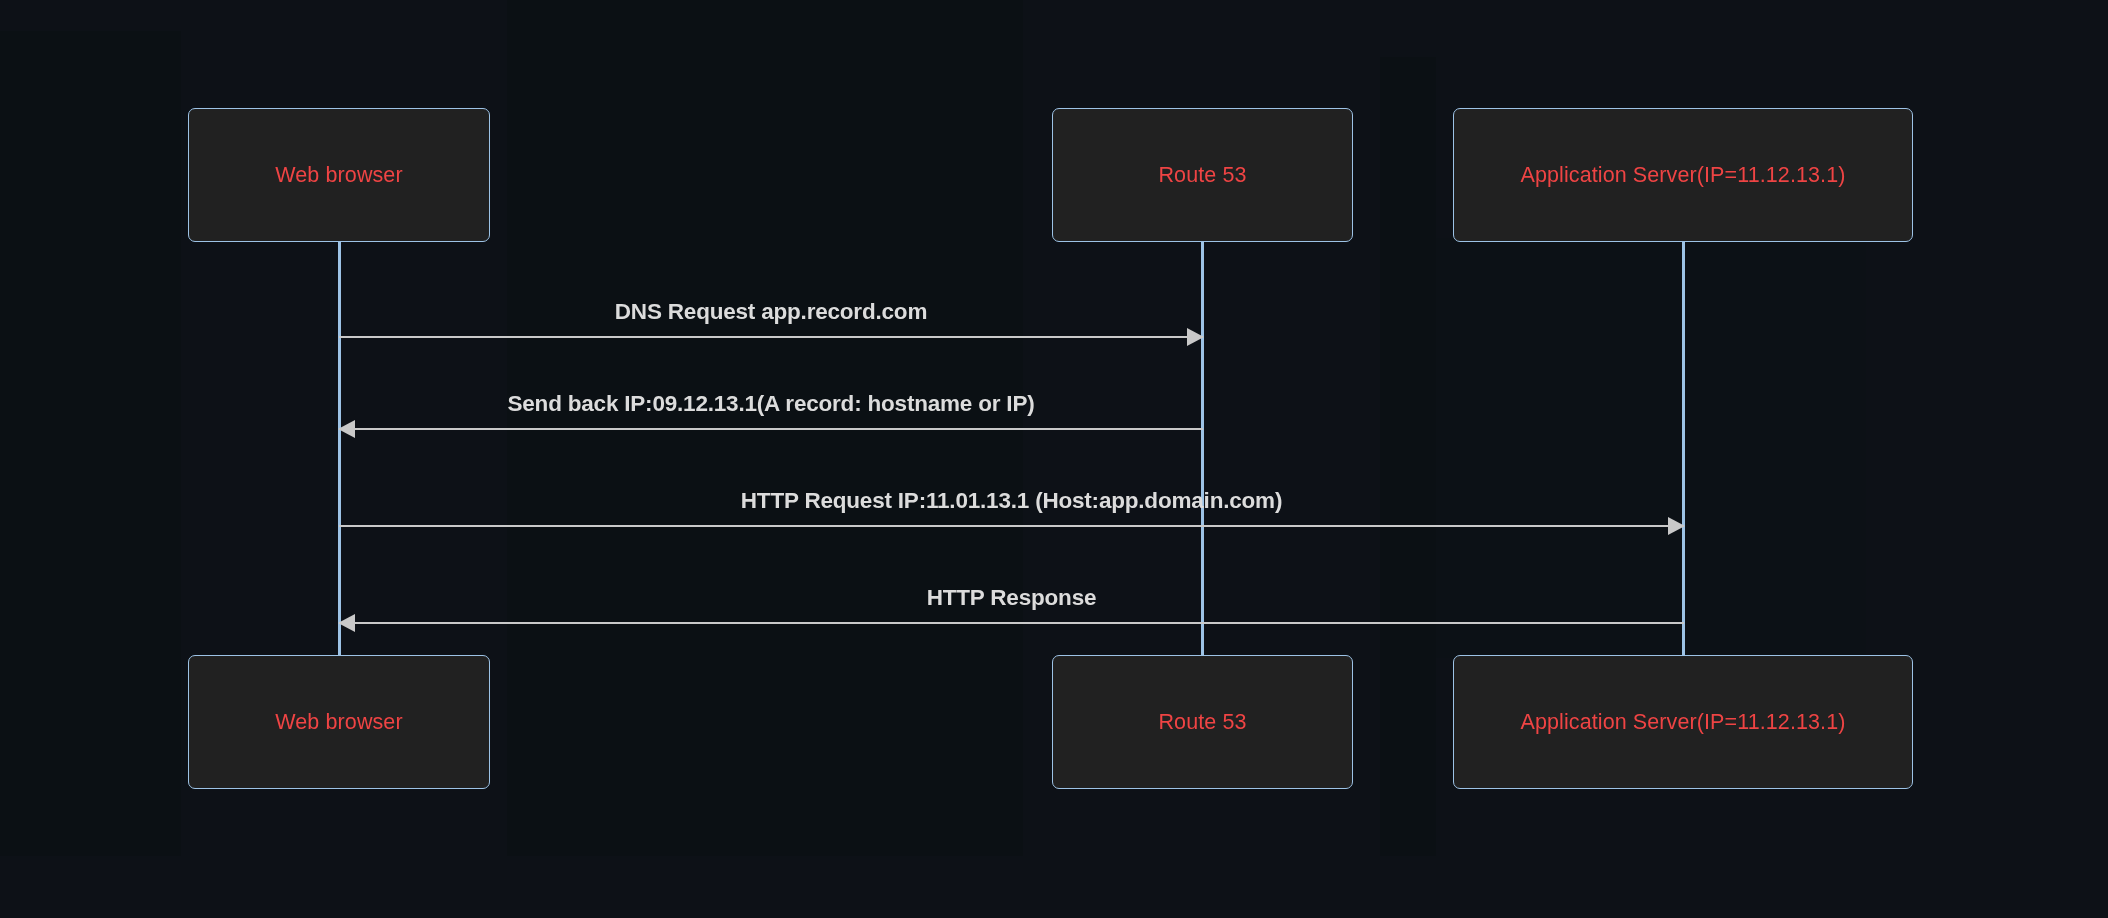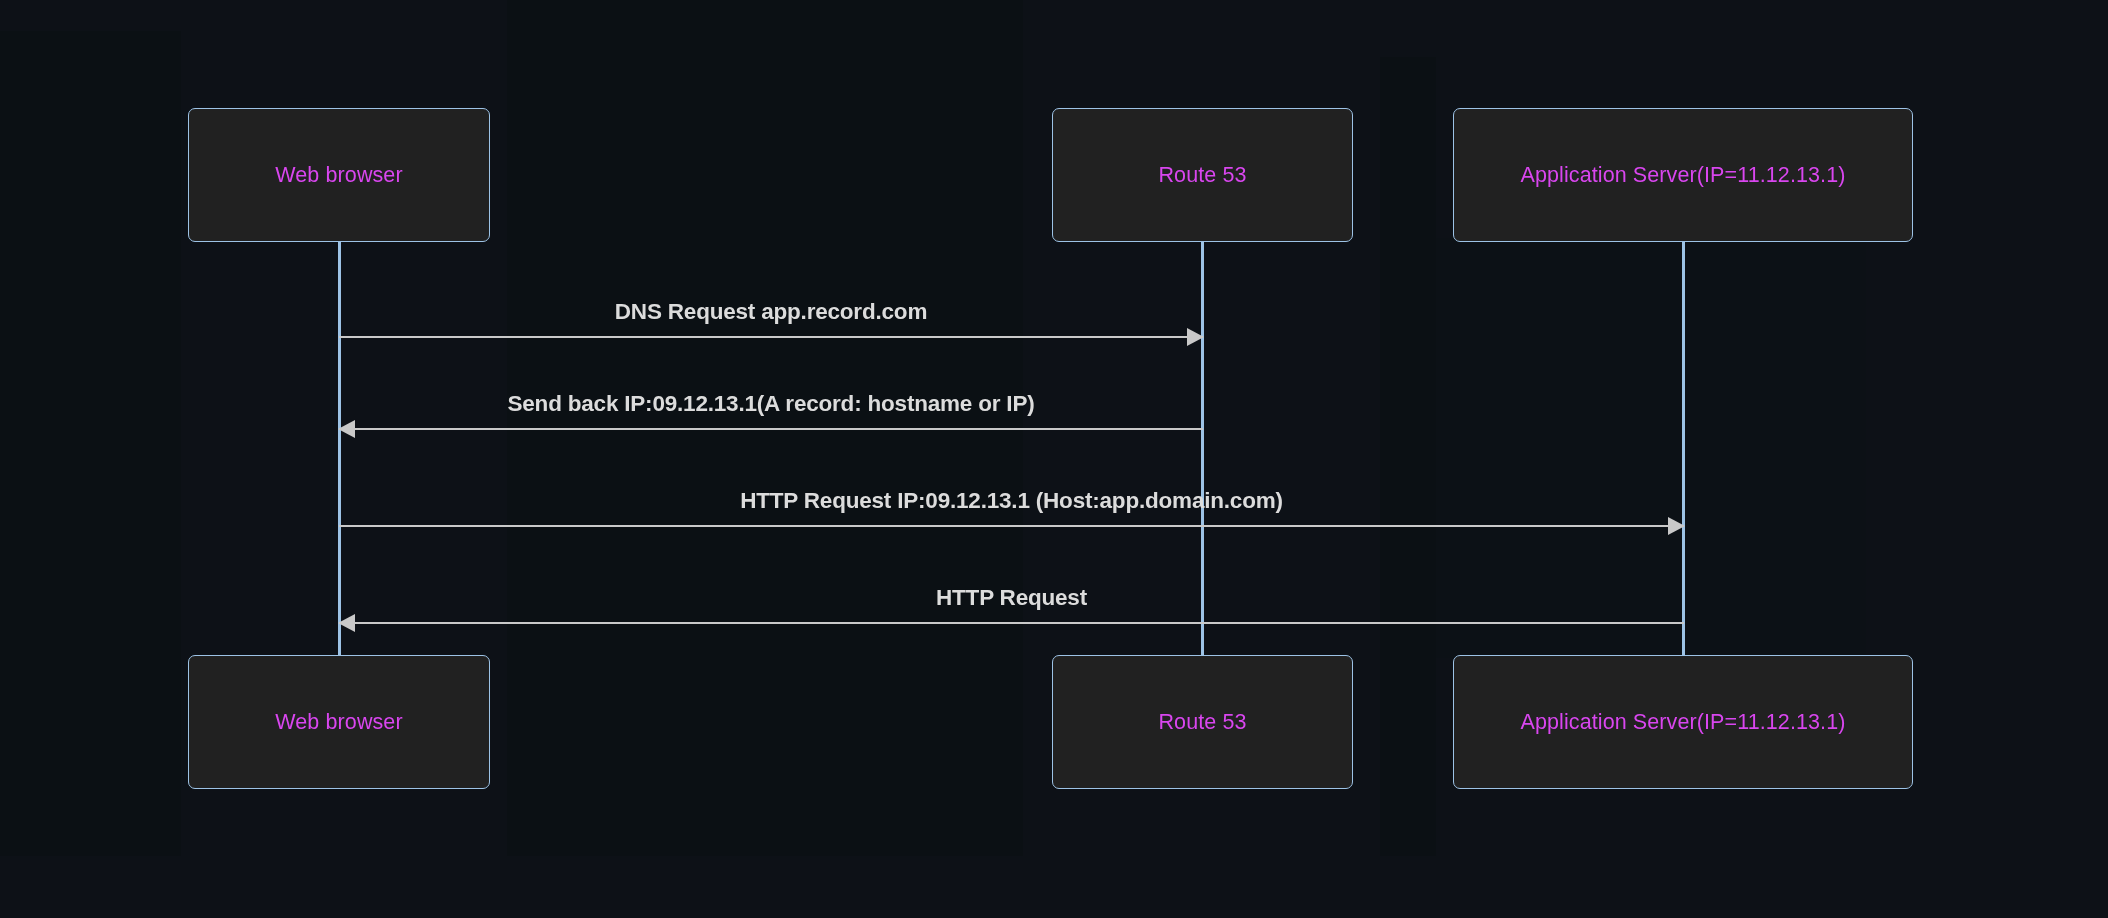--- a/index.html
+++ b/index.html
@@ -31,21 +31,21 @@
     position:absolute;
     background:#212121;
     border:1.5px solid #9dc3e6;
     border-radius:7px;
     display:flex;
     align-items:center;
     justify-content:center;
     z-index:3;
   }
   .participant-label {
-    color:#d946ef;
+    color:#ef4444;
     font-size:21.5px;
     font-weight:400;
     letter-spacing:0.1px;
     white-space:nowrap;
     text-align:center;
   }
 
   
   .lifeline {
     position:absolute;
@@ -126,27 +126,27 @@
     <span class="msg-arrow"></span>
   </div>
 
   <div class="message dir-left" style="left:339px; top:428px; width:864px;">
     <span class="msg-label">Send back IP:09.12.13.1(A record: hostname or IP)</span>
     <span class="msg-line"></span>
     <span class="msg-arrow"></span>
   </div>
 
   <div class="message dir-right" style="left:339px; top:525px; width:1345px;">
-    <span class="msg-label">HTTP Request IP:09.12.13.1 (Host:app.domain.com)</span>
+    <span class="msg-label">HTTP Request IP:11.01.13.1 (Host:app.domain.com)</span>
     <span class="msg-line"></span>
     <span class="msg-arrow"></span>
   </div>
 
   <div class="message dir-left" style="left:339px; top:622px; width:1345px;">
-    <span class="msg-label">HTTP Request</span>
+    <span class="msg-label">HTTP Response</span>
     <span class="msg-line"></span>
     <span class="msg-arrow"></span>
   </div>
 
   <div class="participant-box" style="left:188px; top:655px; width:302px; height:134px;">
     <span class="participant-label">Web browser</span>
   </div>
   <div class="participant-box" style="left:1052px; top:655px; width:301px; height:134px;">
     <span class="participant-label">Route 53</span>
   </div>

